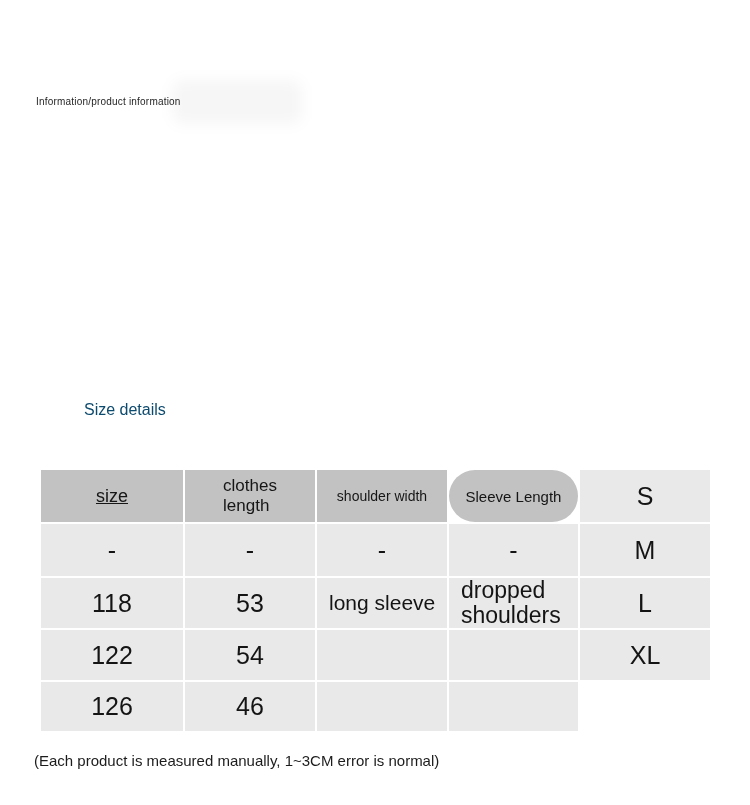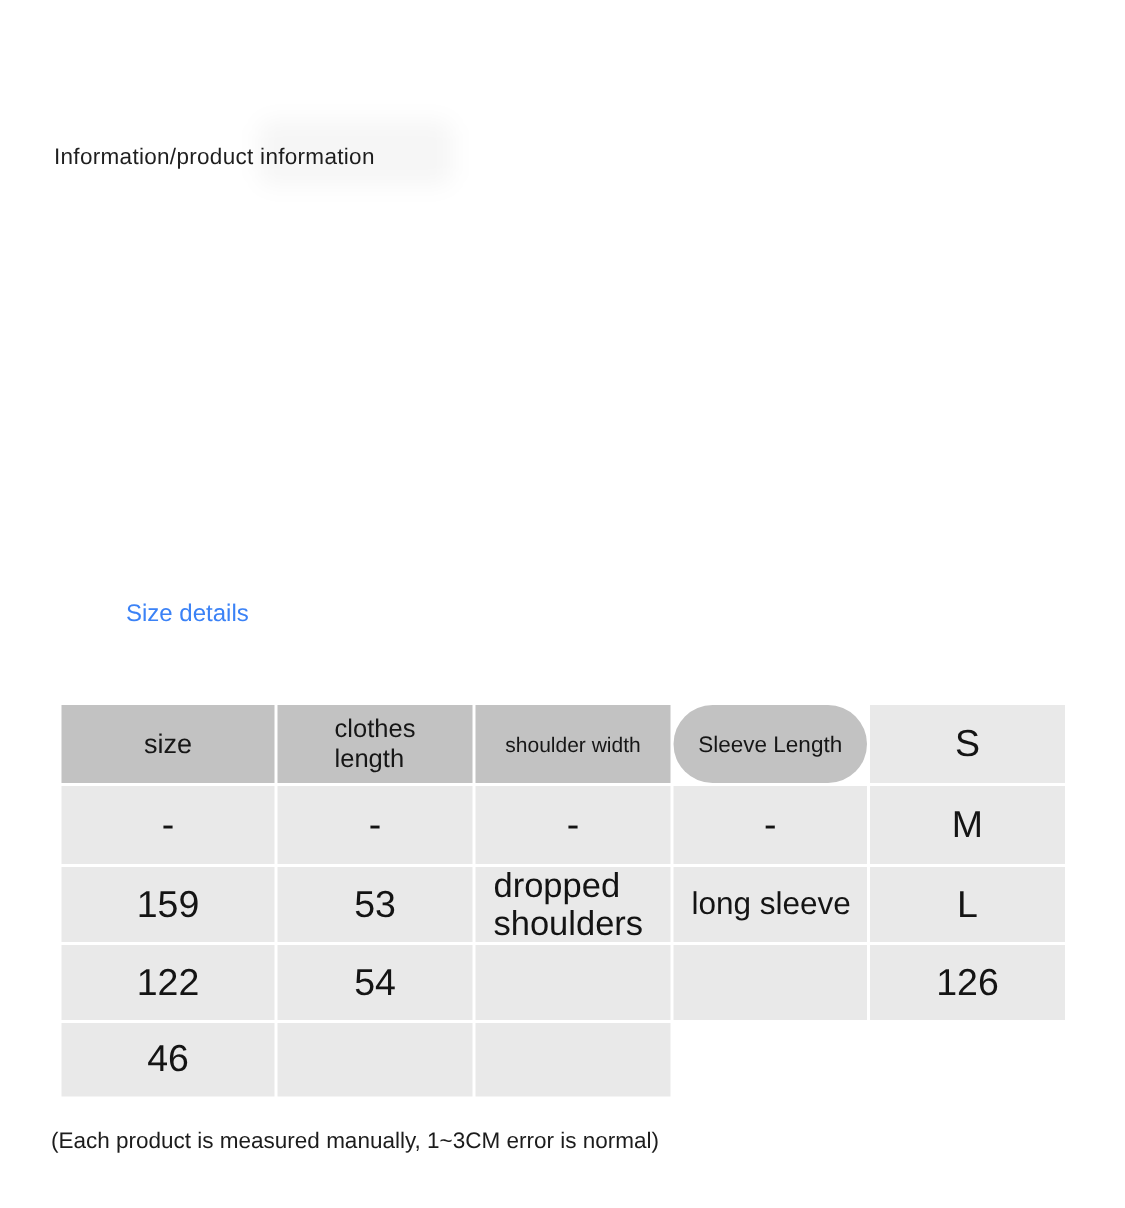--- a/index.html
+++ b/index.html
@@ -13,42 +13,42 @@
     width: 750px;
     height: 805px;
     background: #ffffff;
     overflow: hidden;
   }
 
   .info-title {
     position: absolute;
     left: 36px;
     top: 96px;
-    font-size: 15px;
+    font-size: 10px;
     color: #1f1f1f;
     letter-spacing: 0.2px;
   }
 
   .watermark-smudge {
     position: absolute;
     left: 172px;
     top: 80px;
     width: 130px;
     height: 44px;
     background: rgba(0,0,0,0.035);
     border-radius: 10px;
     filter: blur(7px);
   }
 
   .size-details-title {
     position: absolute;
     left: 84px;
     top: 401px;
     font-size: 16px;
-    color: #3b82f6;
+    color: #0c4a6e;
   }
 
   .size-table {
     position: absolute;
     left: 41px;
     top: 470px;
     display: grid;
     grid-template-columns: 142px 130px 130px 129px 130px;
     grid-template-rows: 52px 52px 50px 50px 49px;
     gap: 2px;
@@ -58,21 +58,21 @@
     display: flex;
     align-items: center;
     justify-content: center;
     white-space: pre-line;
     text-align: left;
     overflow: visible;
   }
   .th { background: #c2c2c2; color: #161616; }
   .td { background: #e9e9e9; color: #141414; }
 
-  .th.c0 { font-size: 18px; }
+  .th.c0 { font-size: 18px; text-decoration: underline; }
   .th.c1 { font-size: 11px; line-height: 1.2; }
   .th.c2 { font-size: 17px; line-height: 1.2; }
   .th.c3 { font-size: 14px; }
   .th.c4 { font-size: 15px; border-radius: 26px; }
 
   .td { font-size: 25px; }
   .td.cell-shoulder-m {
     font-size: 23px;
     line-height: 1.1;
     justify-content: flex-start;
@@ -111,32 +111,33 @@
     <div class="th c3">shoulder width</div>
     <div class="th c4">Sleeve Length</div>
 
     <div class="td">S</div>
     <div class="td">-</div>
     <div class="td">-</div>
     <div class="td">-</div>
     <div class="td">-</div>
 
     <div class="td">M</div>
-    <div class="td">159</div>
+    <div class="td">118</div>
     <div class="td">53</div>
+    <div class="td cell-sleeve-m">long sleeve</div>
     <div class="td cell-shoulder-m">dropped
 shoulders</div>
-    <div class="td cell-sleeve-m">long sleeve</div>
 
     <div class="td">L</div>
     <div class="td">122</div>
     <div class="td">54</div>
     <div class="td"></div>
     <div class="td"></div>
 
+    <div class="td">XL</div>
     <div class="td">126</div>
     <div class="td">46</div>
     <div class="td"></div>
     <div class="td"></div>
 
   </div>
 
   <div class="measure-note">(Each product is measured manually, 1~3CM error is normal)</div>
 
 </div>

